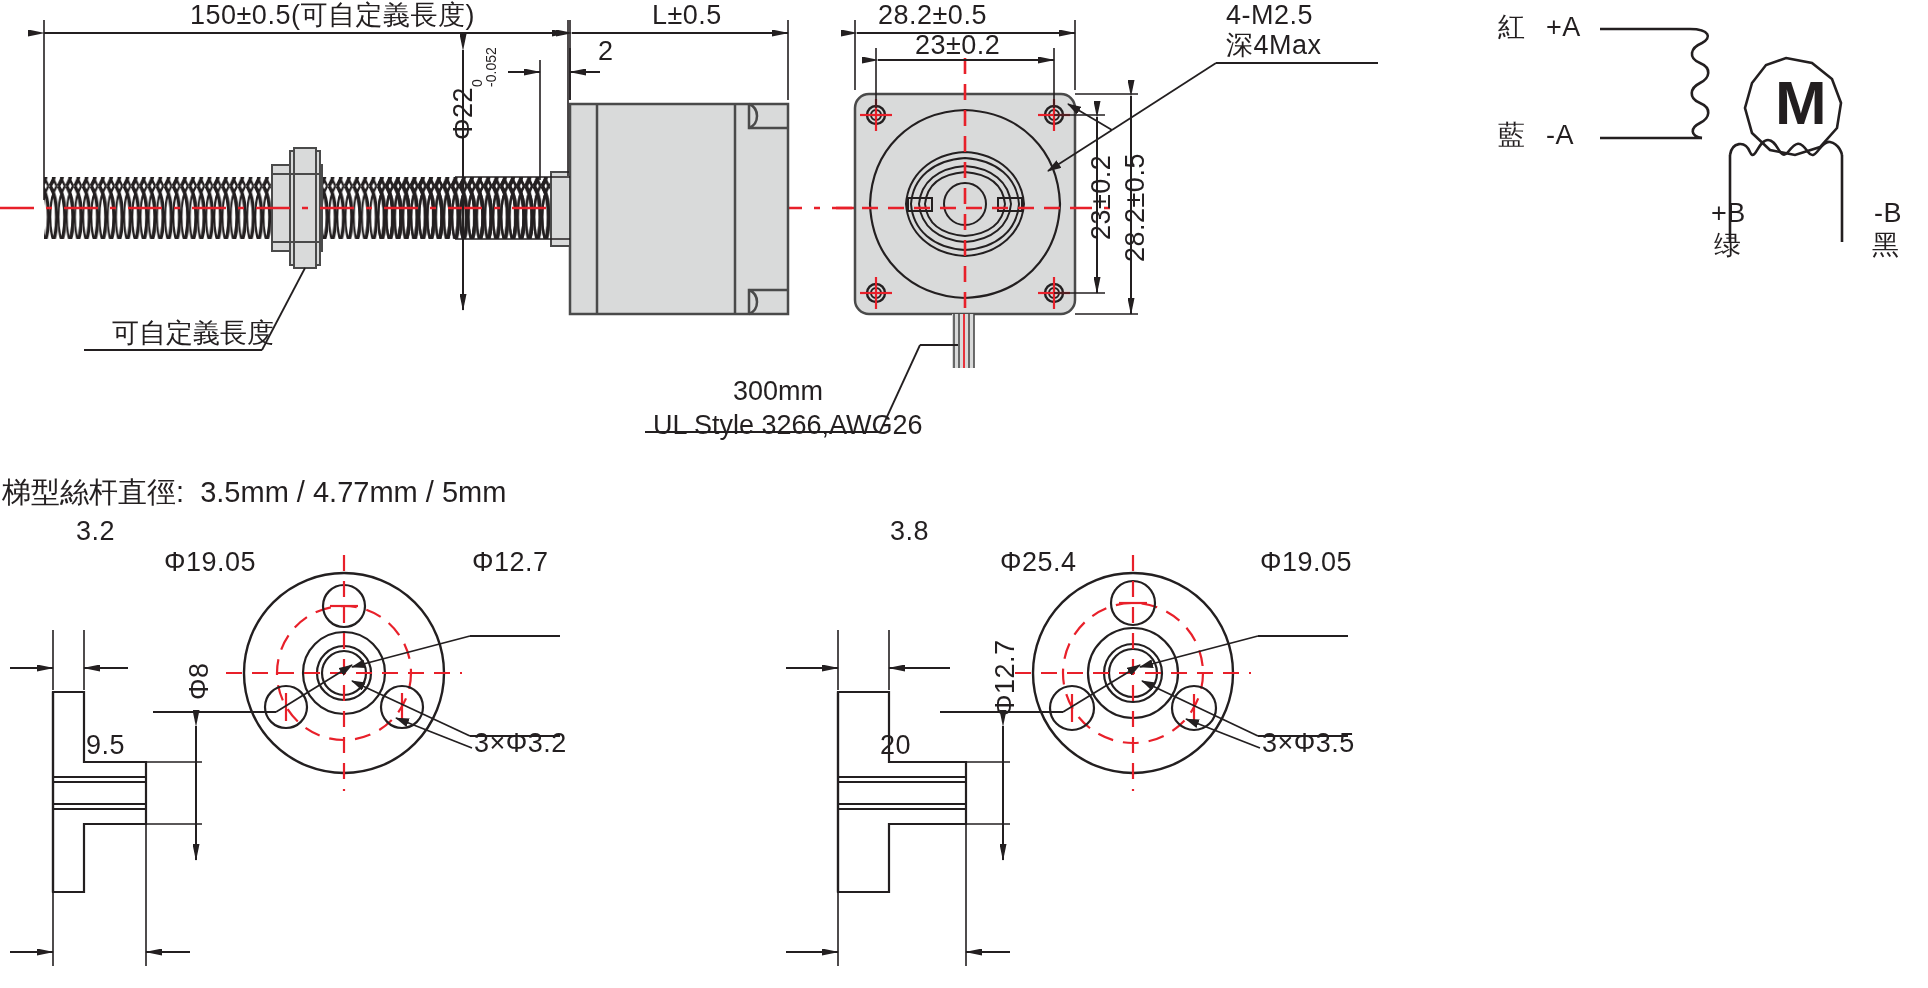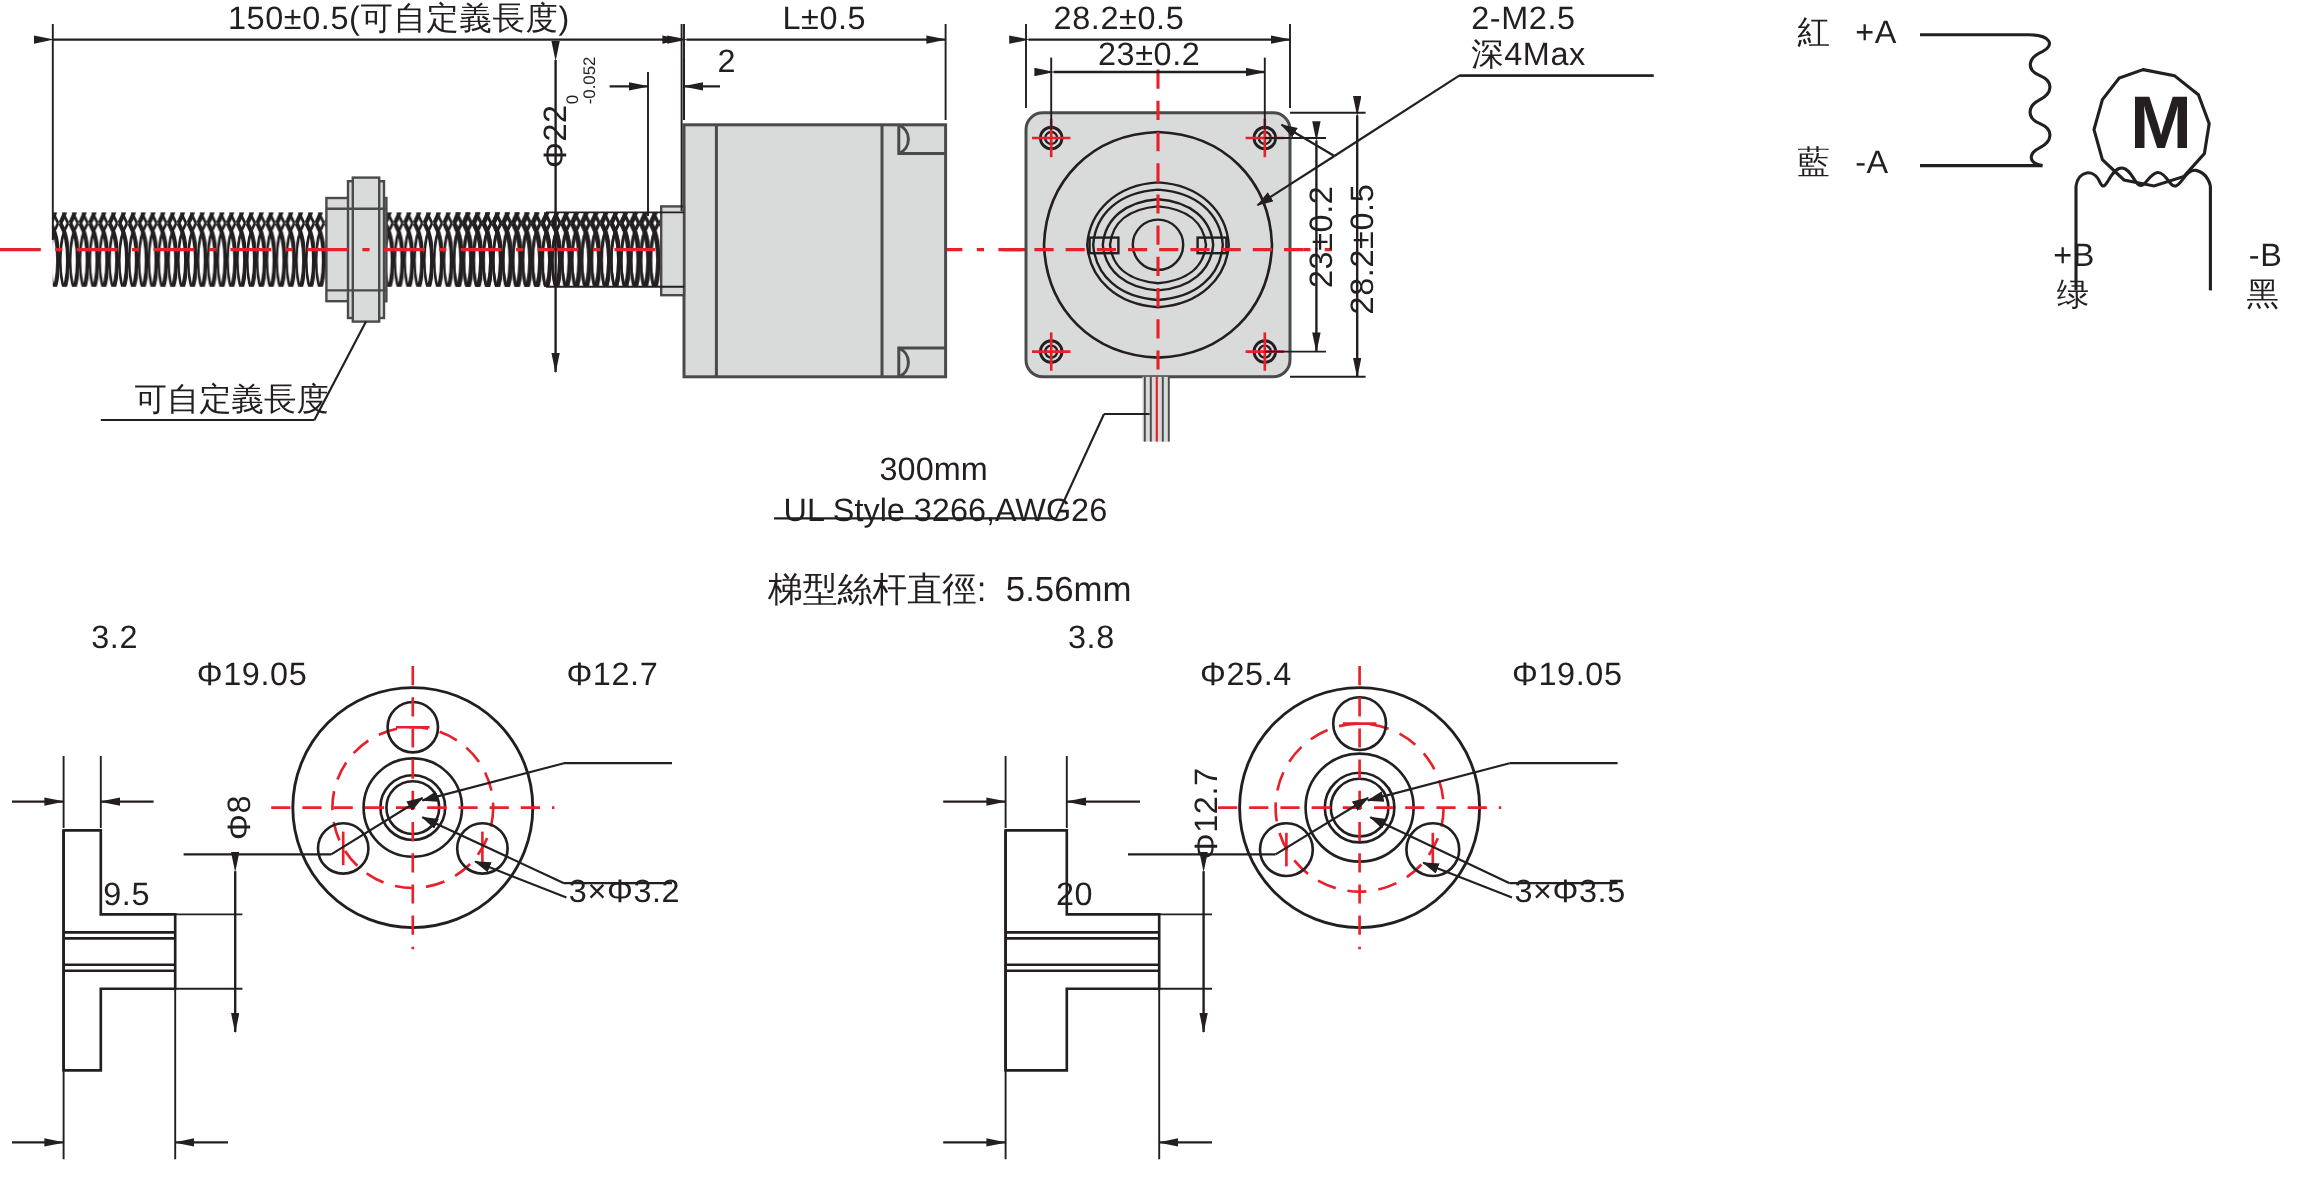--- a/index.html
+++ b/index.html
@@ -310,48 +310,48 @@
 </div>
 
 <div class="lbl dim" style="left:652px;top:2px;">L±0.5</div>
 <div class="lbl dim" style="left:598px;top:38px;">2</div>
 
 <div class="lbl dim" style="left:878px;top:2px;">28.2±0.5</div>
 <div class="lbl dim" style="left:915px;top:32px;">23±0.2</div>
 <div class="lbl dim rot90" style="left:1088px;top:240px;">23±0.2</div>
 <div class="lbl dim rot90" style="left:1122px;top:262px;">28.2±0.5</div>
 
-<div class="lbl dim" style="left:1226px;top:2px;">2-M2.5</div>
+<div class="lbl dim" style="left:1226px;top:2px;">4-M2.5</div>
 <div class="lbl dim" style="left:1226px;top:32px;">深4Max</div>
 
 <div class="lbl note" style="left:112px;top:320px;">可自定義長度</div>
 
 <div class="lbl note" style="left:733px;top:378px;">300mm</div>
 <div class="lbl note" style="left:653px;top:412px;">UL Style 3266,AWG26</div>
 
 <div class="lbl dim" style="left:1498px;top:14px;">紅</div>
 <div class="lbl dim" style="left:1546px;top:14px;">+A</div>
 <div class="lbl dim" style="left:1498px;top:122px;">藍</div>
 <div class="lbl dim" style="left:1546px;top:122px;">-A</div>
 <div class="lbl dim" style="left:1711px;top:200px;">+B</div>
 <div class="lbl dim" style="left:1714px;top:232px;">绿</div>
 <div class="lbl dim" style="left:1874px;top:200px;">-B</div>
 <div class="lbl dim" style="left:1872px;top:232px;">黑</div>
 <div class="lbl" style="left:1775px;top:72px;font-size:62px;font-weight:bold;">M</div>
 
+<div class="lbl head" style="left:2px;top:478px;">
+  <span>梯型絲杆直徑:</span>&nbsp;&nbsp;<span>3.5mm / 4.77mm / 5mm</span>
+</div>
 <div class="lbl dim" style="left:76px;top:518px;">3.2</div>
 <div class="lbl dim rot90" style="left:186px;top:700px;">Φ8</div>
 <div class="lbl dim" style="left:86px;top:732px;">9.5</div>
 <div class="lbl dim" style="left:164px;top:549px;">Φ19.05</div>
 <div class="lbl dim" style="left:472px;top:549px;">Φ12.7</div>
 <div class="lbl dim" style="left:474px;top:730px;">3×Φ3.2</div>
 
-<div class="lbl head" style="left:640px;top:478px;">
-  <span>梯型絲杆直徑:</span>&nbsp;&nbsp;<span>5.56mm</span>
-</div>
 <div class="lbl dim" style="left:890px;top:518px;">3.8</div>
 <div class="lbl dim rot90" style="left:992px;top:716px;">Φ12.7</div>
 <div class="lbl dim" style="left:880px;top:732px;">20</div>
 <div class="lbl dim" style="left:952px;top:549px;margin-left:48px;">Φ25.4</div>
 <div class="lbl dim" style="left:1260px;top:549px;">Φ19.05</div>
 <div class="lbl dim" style="left:1262px;top:730px;">3×Φ3.5</div>
 
 </div>
 
 </body></html>

